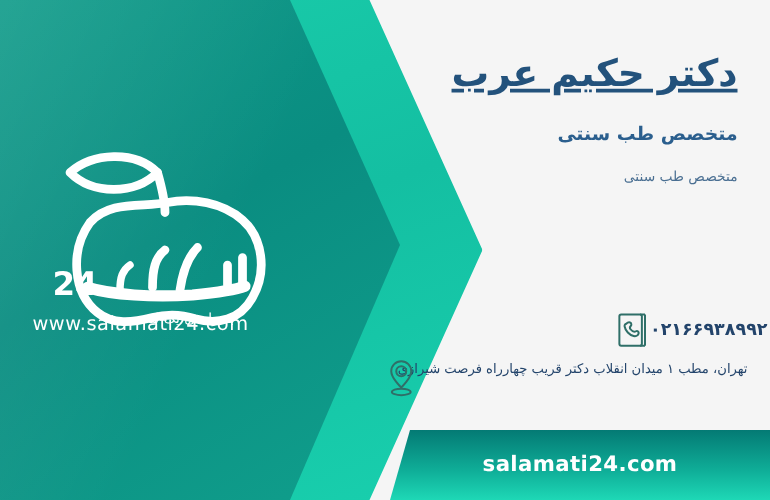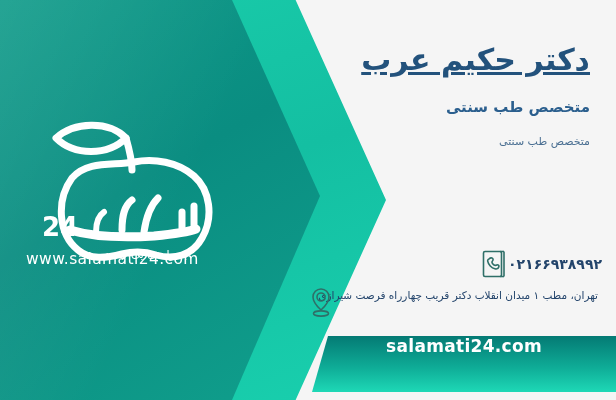--- a/index.html
+++ b/index.html
@@ -113,21 +113,21 @@
     right: 26px;
     top: 135px;
     color: #4a6f92;
     font-size: 11px;
     white-space: nowrap;
   }
 
   
   .contact-phone {
     position: absolute;
-    right: 14px;
+    right: 2px;
     top: 248px;
     display: flex;
     align-items: flex-start;
   }
 
   .contact-address {
     position: absolute;
     right: 18px;
     top: 286px;
     display: flex;
@@ -157,28 +157,28 @@
     font-size: 10.5px;
     line-height: 18px;
     max-width: 250px;
   }
   .address-lines div { white-space: nowrap; }
 
   
   .footer-bar {
     position: absolute;
     left: 312px;
-    bottom: 8px;
+    bottom: 0;
     width: 304px;
     height: 56px;
     background: linear-gradient(180deg, #047a74 0%, #0fae98 58%, #1ed8b6 100%);
     clip-path: polygon(16px 0, 304px 0, 304px 56px, 0 56px);
     z-index: 6;
     display: flex;
-    align-items: flex-start;
+    align-items: center;
     justify-content: center;
   }
 
   .footer-site {
     color: #ffffff;
     font-size: 17px;
     font-weight: bold;
     letter-spacing: .3px;
     direction: ltr;
   }

